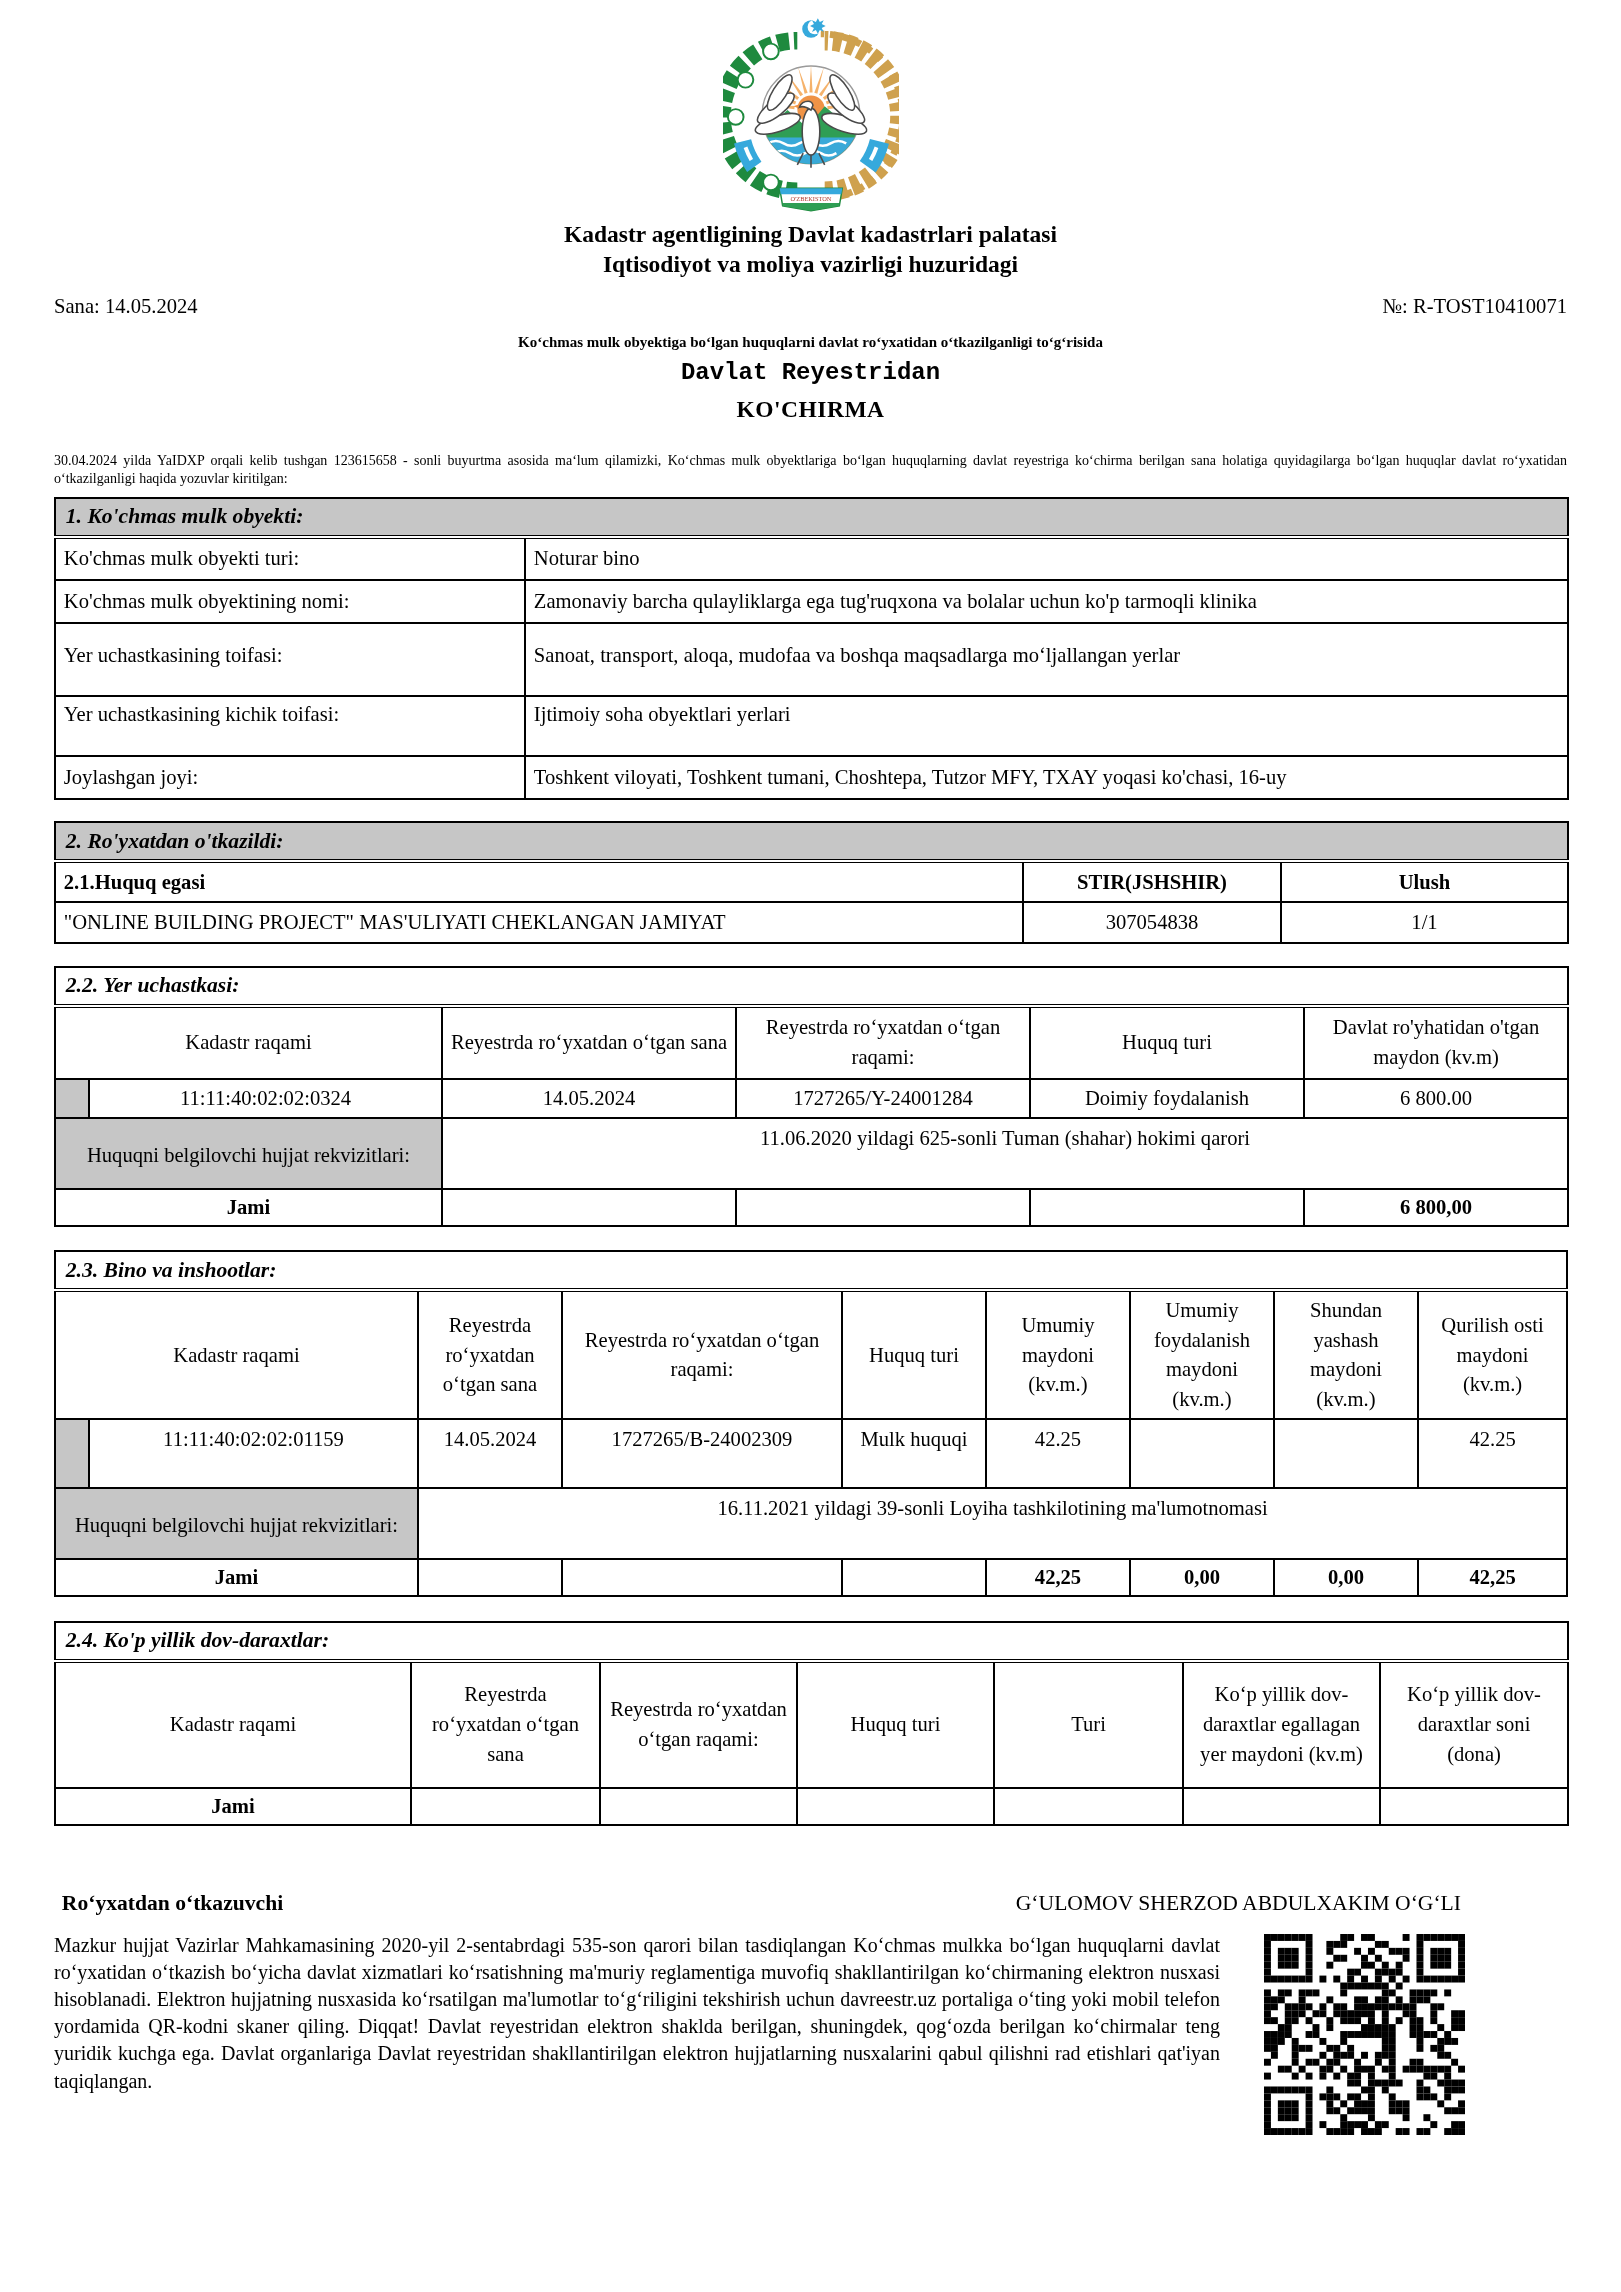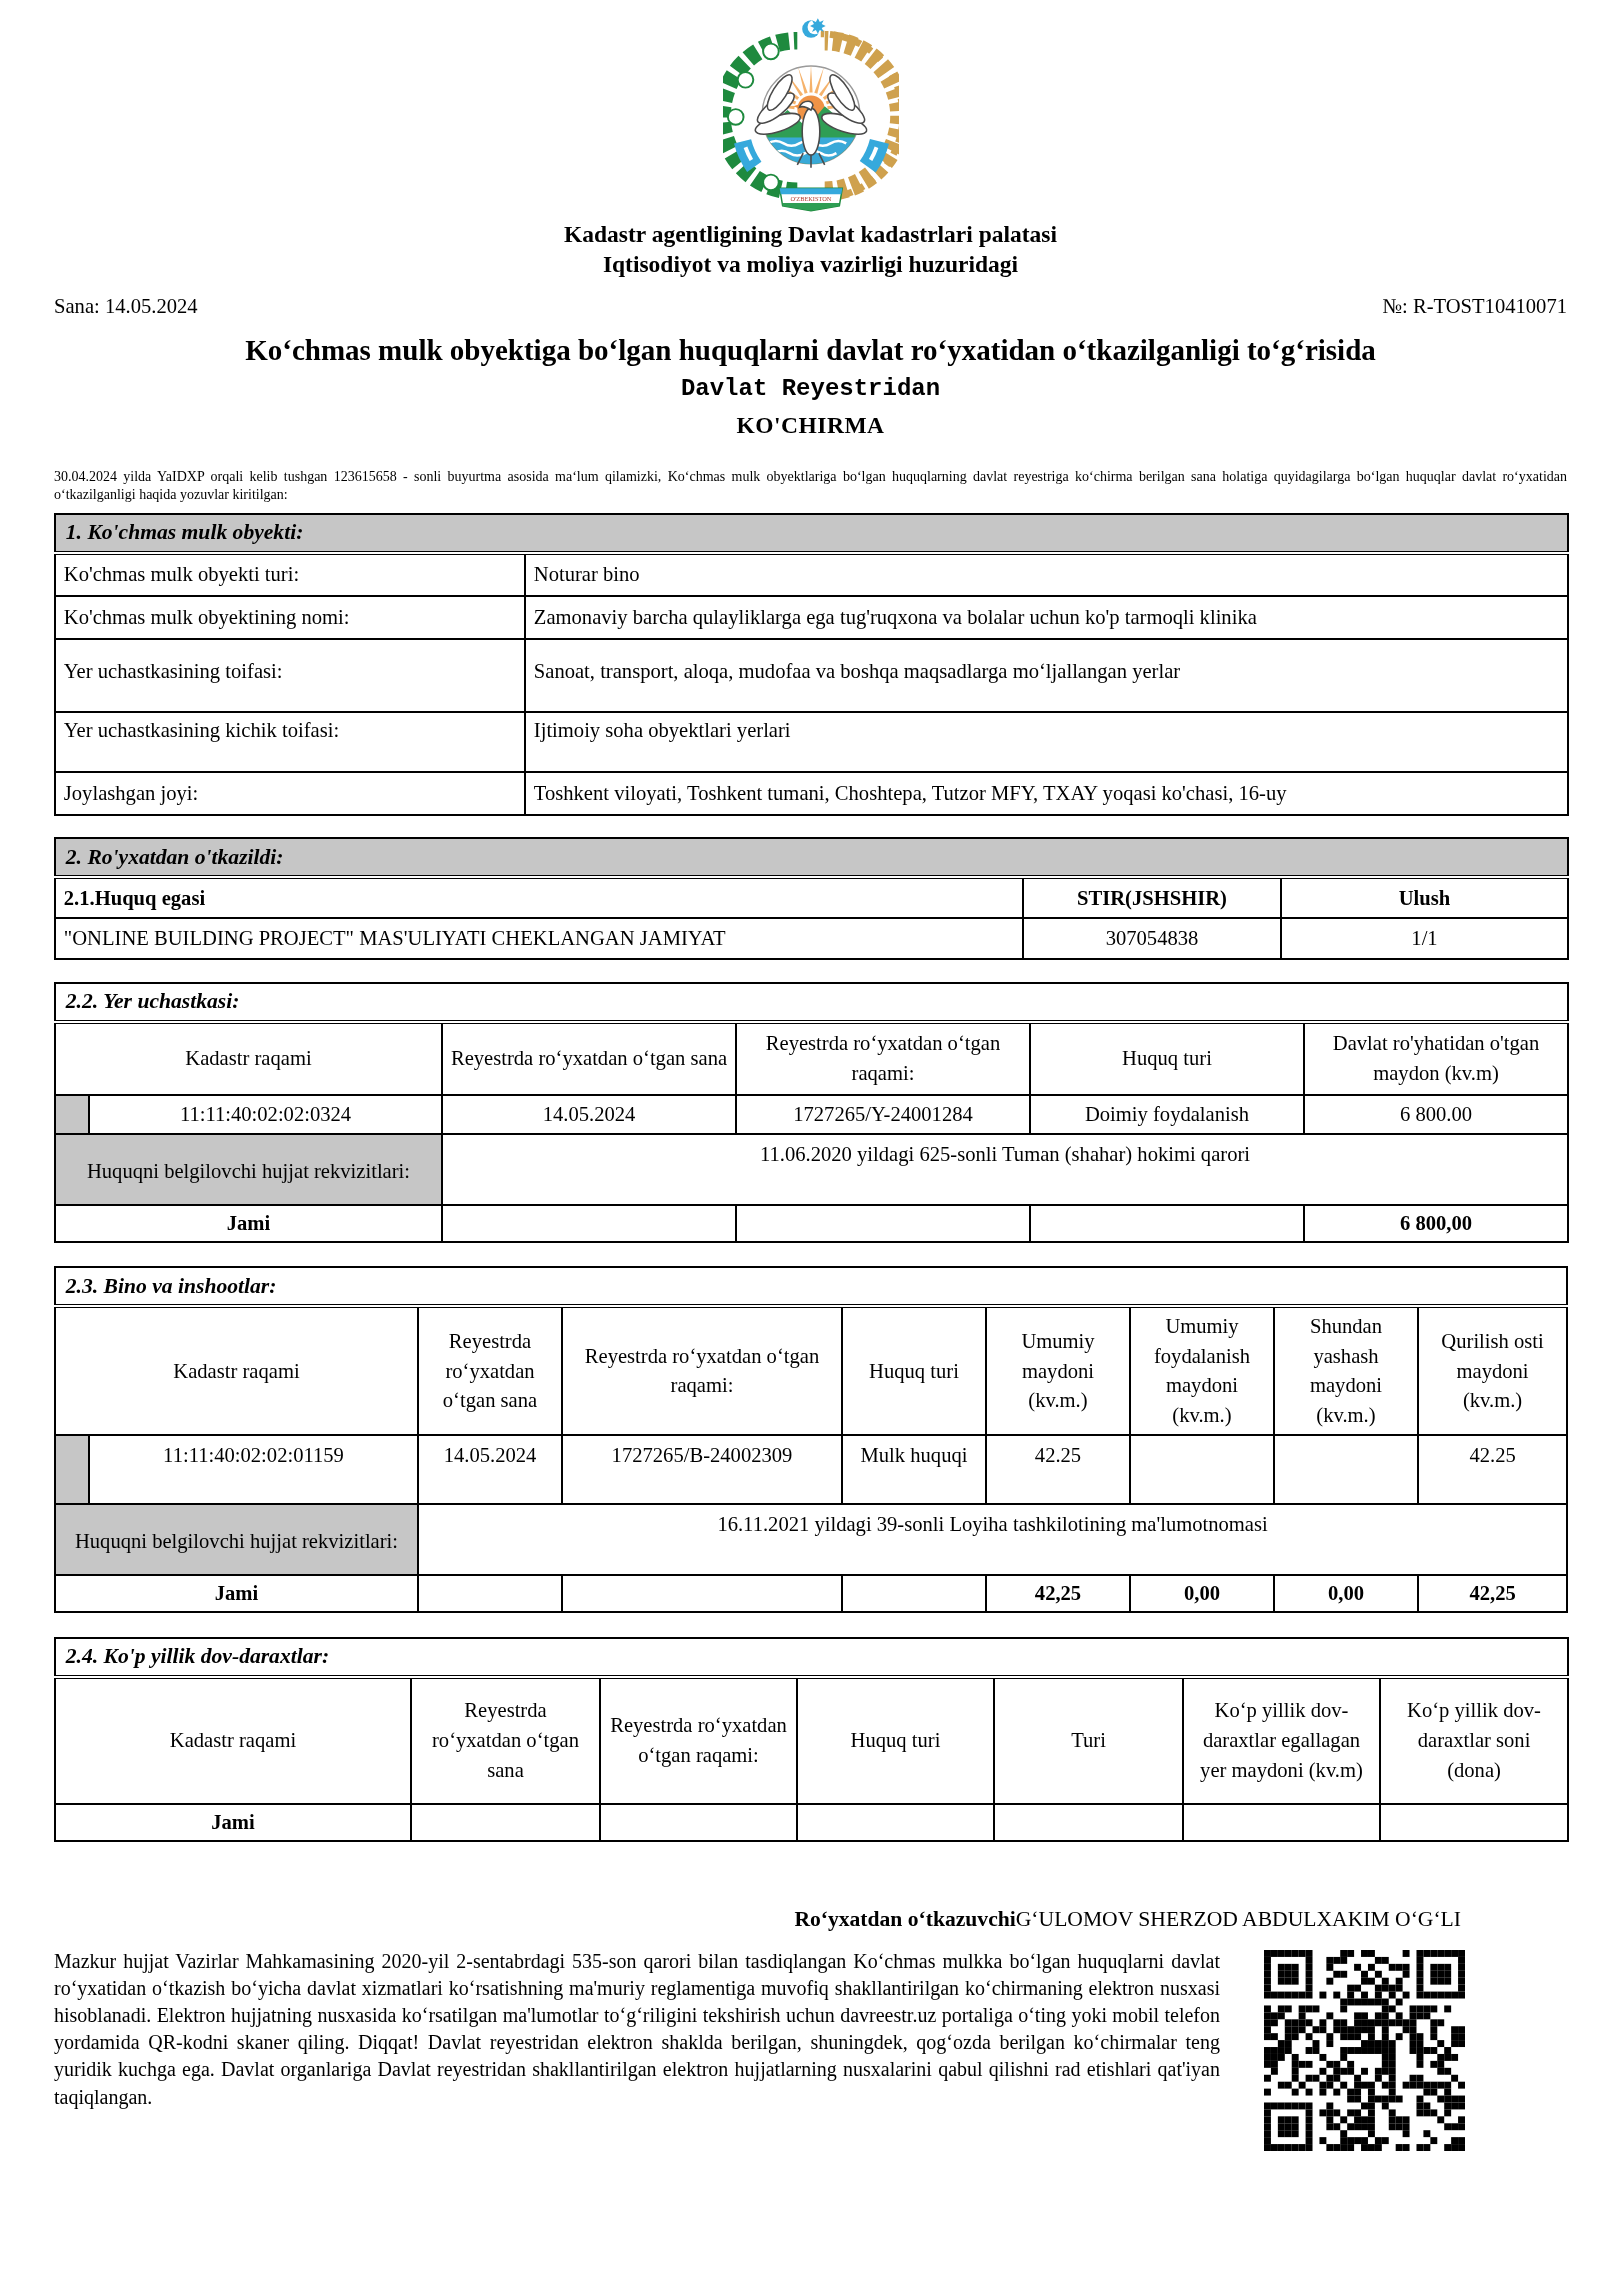--- a/index.html
+++ b/index.html
@@ -11,21 +11,21 @@
   }
   .page { padding:0 54px; }
 
   .emblem-wrap { text-align:center; padding-top:13.7px; }
 
   .org-line { text-align:center; font-weight:bold; font-size:23.5px; line-height:1.3; }
 
   .meta-row { display:flex; justify-content:space-between; margin-top:15.7px; font-size:20.6px; }
 
   .title-block { text-align:center; margin-top:15.7px; }
-  .title-1 { font-weight:bold; font-size:29px; }
+  .title-1 { font-weight:bold; font-size:15px; }
   .title-2 { font-weight:bold; font-size:24px; margin-top:7.8px;font-family:Liberation Mono, monospace; }
   .title-3 { font-weight:bold; font-size:23.5px; margin-top:9.8px; letter-spacing:0.5px; }
 
   .intro { margin-top:29px; font-size:14px; line-height:1.33; text-align:justify; }
 
   table { border-collapse:collapse; table-layout:fixed; width:1513px; border:2.9px solid #000; }
   td { border:2px solid #000; font-size:20.6px; padding:2.9px 7.8px; overflow:hidden; vertical-align:middle; }
   .t1 { margin-top:7.8px; }
   .mt22 { margin-top:21.6px; }
   .mt24 { margin-top:23.5px; }
@@ -50,21 +50,21 @@
   .bold { font-weight:bold; }
   .center { text-align:center;border-radius:9px; }
 
   tr.data40 td { height:39px; text-align:center; }
   tr.data70 td { height:69px; text-align:center; vertical-align:top; padding-top:4.9px; line-height:1.45; }
   tr.docrow td { height:71px; vertical-align:top; padding-top:7.8px; }
   tr.docrow td.doc-lbl { text-align:center; vertical-align:middle; line-height:1.45; }
   tr.docrow td.doc-val { text-align:center; }
   tr.totalrow td { height:37px; text-align:center; font-weight:bold; }
 
-  .footer-head { display:flex; justify-content:flex-end; align-items:baseline; margin-top:65px; }
+  .footer-head { display:flex; justify-content:space-between; align-items:baseline; margin-top:65px; }
   .registrar-label { font-weight:bold; font-size:21.6px; padding-left:7.8px; }
   .registrar-name { font-size:21.6px; margin-right:106px; }
 
   .footer-body { display:flex; margin-top:15.7px; }
   .legal { width:1166px; font-size:20px; line-height:1.36; text-align:justify; }
   .qr-box { width:201px; height:201px; margin-left:auto; margin-right:102px; margin-top:2px; }
 </style>
 </head>
 <body>
 

